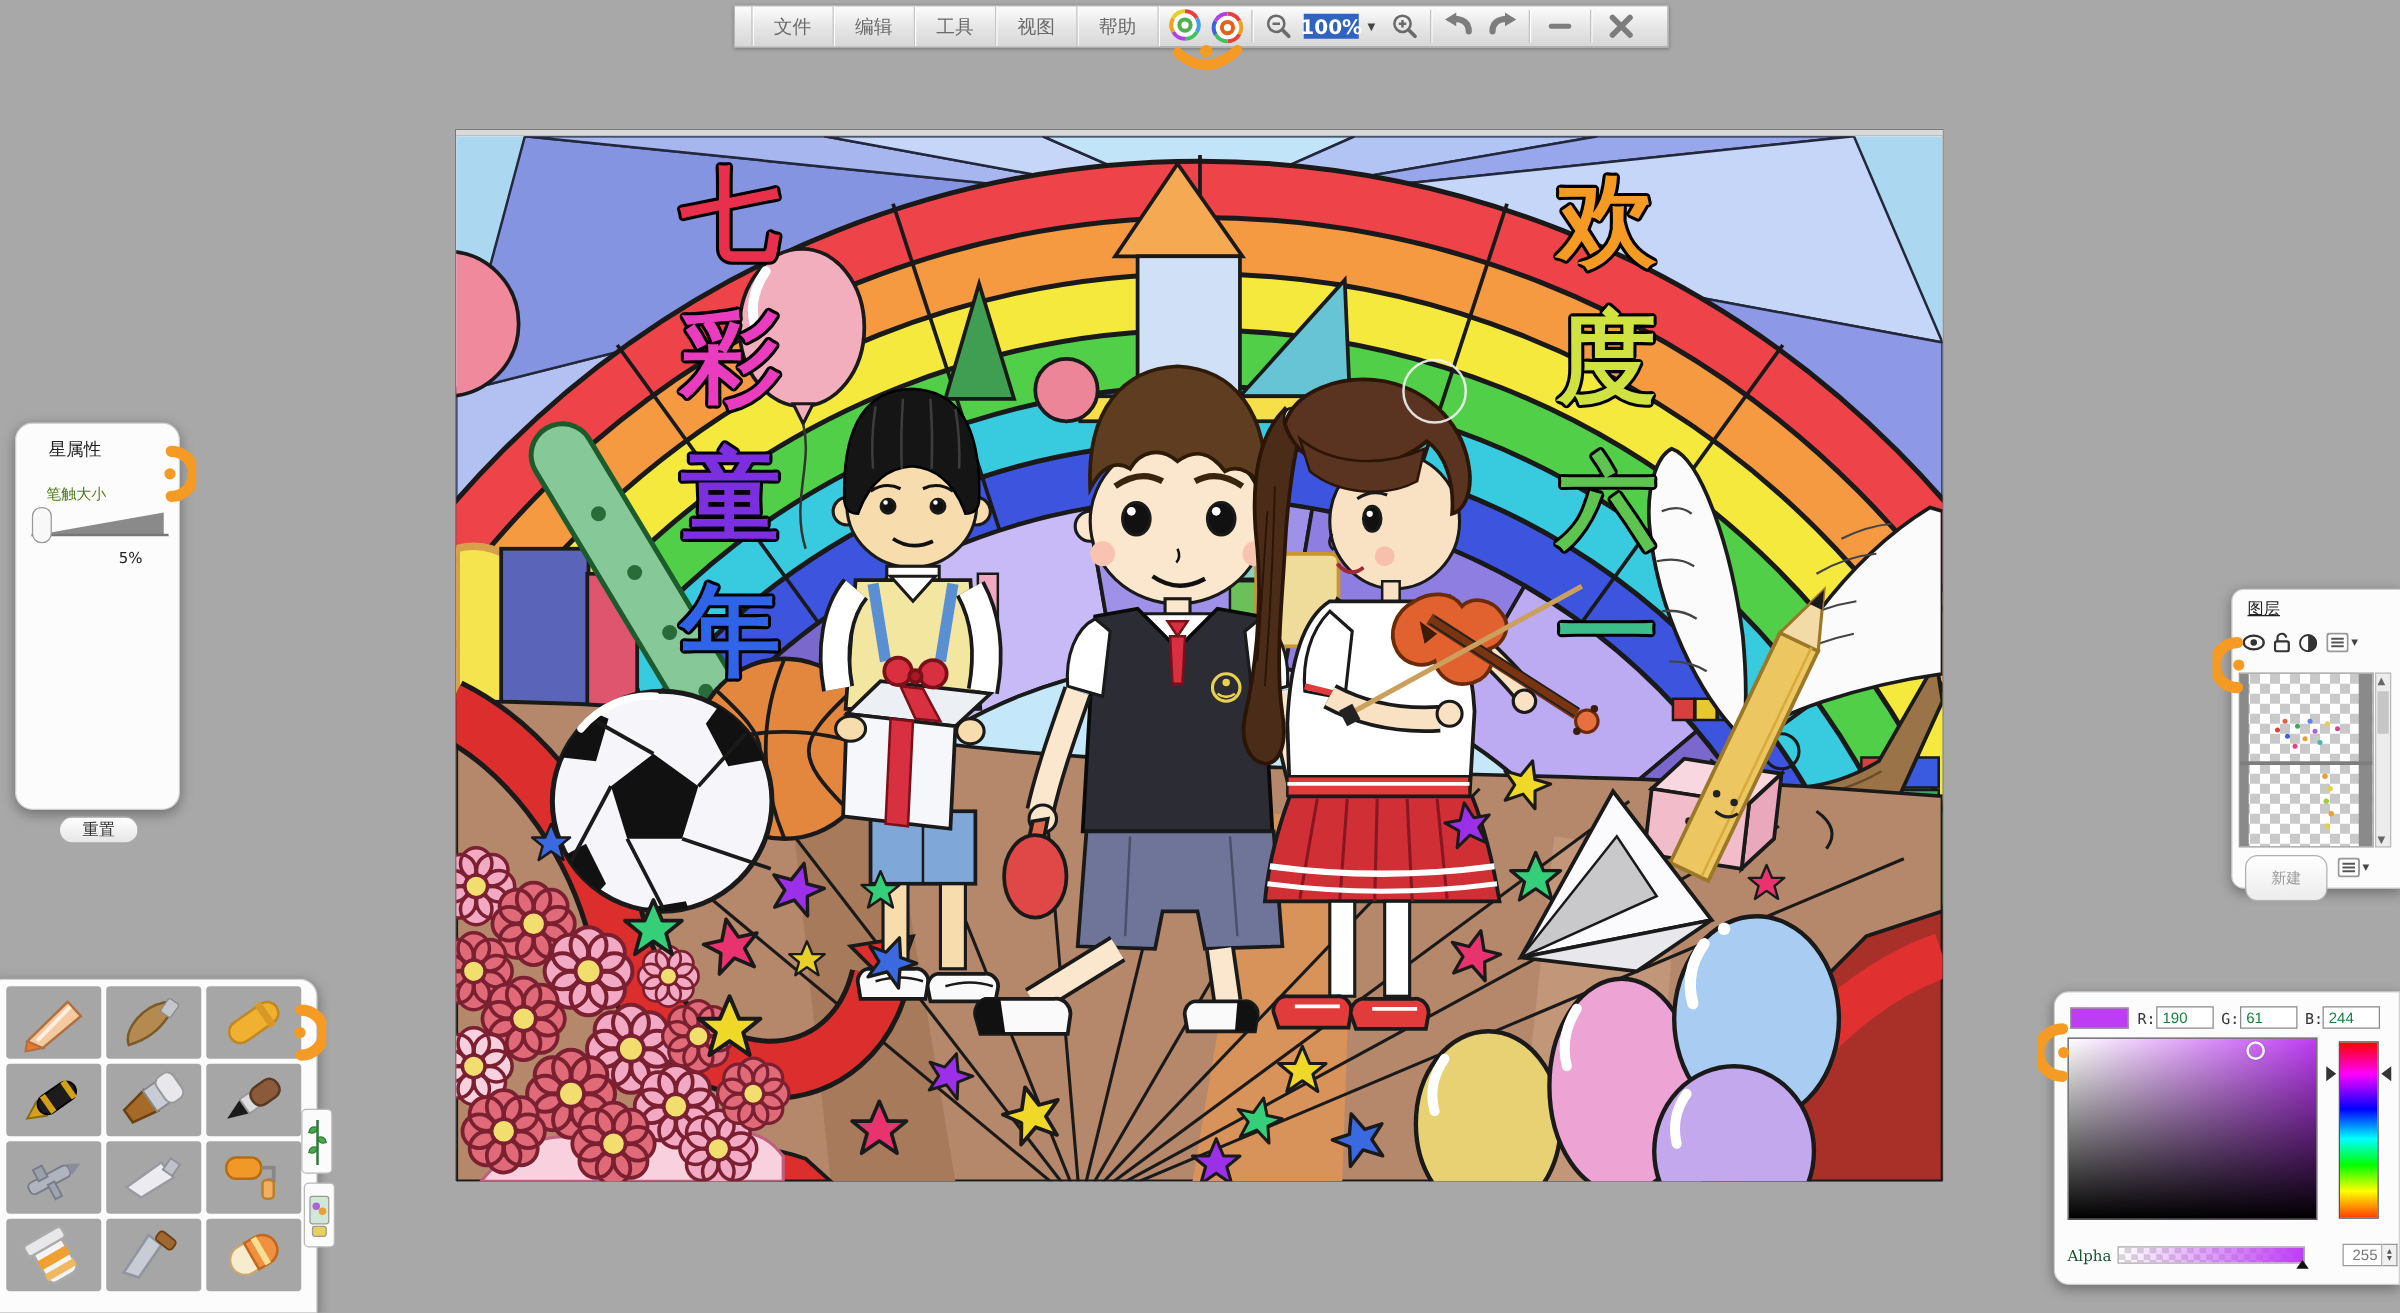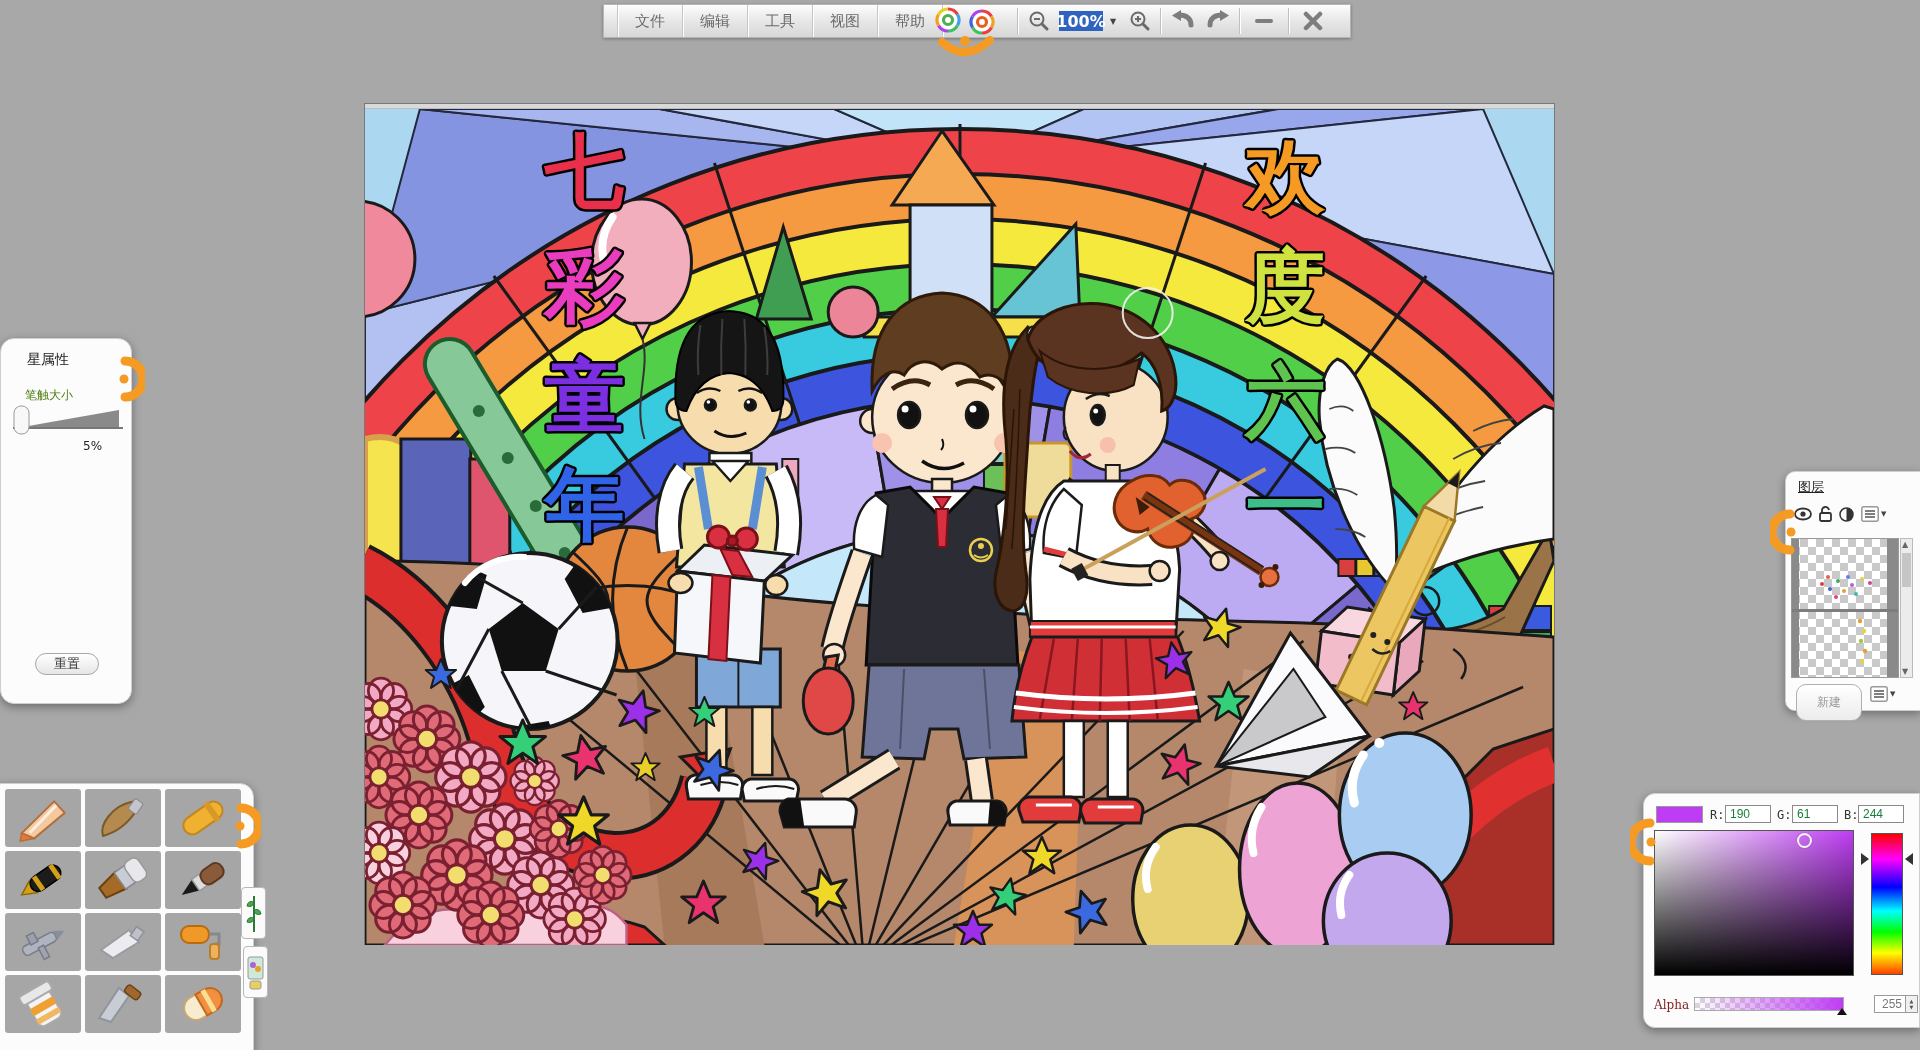--- a/index.html
+++ b/index.html
@@ -1,21 +1,21 @@
 <!DOCTYPE html>
 <html><head>
 <meta charset="utf-8">
 <style>
   * { margin:0; padding:0; box-sizing:border-box; }
   html,body { width:1920px; height:1050px; overflow:hidden; }
   body { font-family:"DejaVu Sans","Liberation Sans",sans-serif; background:#a8a8a8; position:relative; }
   .panel { position:absolute; background:#fcfcfc; border:1px solid #cfcfcf; border-radius:14px; box-shadow:0 3px 10px rgba(0,0,0,.35); }
 
   
-  #toolbar { position:absolute; left:603px; top:4px; width:748px; height:34px;
+  #toolbar { position:absolute; left:587px; top:4px; width:748px; height:34px;
     background:linear-gradient(#fdfdfd,#e9e9e9 45%,#d7d7d7); border:1px solid #b5b5b5; border-radius:0;
     box-shadow:0 1px 3px rgba(0,0,0,.3); display:flex; align-items:stretch; }
   .tb-lead { width:14px; border-right:1px solid #c6c6c6; box-shadow:1px 0 0 #fff; }
   .menu-btn { width:65px; display:flex; align-items:center; justify-content:center;
     font-size:15px; color:#6a6a6a; border-right:1px solid #c6c6c6; box-shadow:1px 0 0 #fff; cursor:default; }
   .tb-gap { width:72px; }
   .tb-sep { width:1px; background:#c0c0c0; box-shadow:1px 0 0 #fff; margin:3px 2px; }
   .tb-btn { width:37px; display:flex; align-items:center; justify-content:center; }
   .tb-btn.wide { width:44px; }
   #zoom-box { width:44px; height:20px; margin:auto 2px; background:#2f63c0; color:#fff;
@@ -23,21 +23,21 @@
   #zoom-arrow { width:16px; display:flex; align-items:center; justify-content:center; font-size:8px; color:#444; }
   #logo { position:absolute; left:916px; top:0; width:100px; height:60px; z-index:10; }
 
   
   #canvas-wrap { position:absolute; left:364px; top:103px; width:1191px; height:842px;
     border:1px solid #787878; background:#fff; }
   #canvas-topstrip { height:5px; background:#d9d9d9; border-bottom:1px solid #bdbdbd; }
   #artwork-svg { display:block; width:100%; height:836px; }
 
   
-  #star-panel { left:0; top:338px; width:132px; height:366px; }
+  #star-panel { left:12px; top:338px; width:132px; height:310px; }
   #star-panel .title { position:absolute; left:26px; top:12px; font-size:14px; color:#222; }
   #star-panel .lbl { position:absolute; left:24px; top:48px; font-size:12px; color:#4d7c0f; }
   #slider-wrap { position:absolute; left:12px; top:66px; width:110px; height:30px; }
   #slider-pct { position:absolute; left:82px; top:100px; font-size:12px; color:#222; }
   #reset-btn { position:absolute; left:34px; top:314px; width:64px; height:22px; border-radius:11px;
     background:linear-gradient(#fff,#e6e6e6); border:1px solid #a8a8a8; font-size:13px; color:#333;
     display:flex; align-items:center; justify-content:center; }
   .handle { position:absolute; }
 
   
@@ -73,21 +73,21 @@
     padding-left:4px; color:#15803d; background:#fff; }
   #sv-square { position:absolute; left:10px; top:36px; width:200px; height:146px; border:1px solid #555;
     background:linear-gradient(to top,#000,rgba(0,0,0,0)),linear-gradient(to right,#fff,#be3df4); }
   #sv-cursor { position:absolute; left:142px; top:2px; width:15px; height:15px; border:2px solid #f5f5f5;
     border-radius:50%; box-shadow:0 0 1px rgba(0,0,0,.6); }
   #hue-bar { position:absolute; left:227px; top:39px; width:32px; height:142px; border:1px solid #555;
     background:linear-gradient(#ff0000,#ff00ff 18%,#0000ff 38%,#00ffff 55%,#00ff00 70%,#ffff00 85%,#ff4000); }
   .hue-mark { position:absolute; width:0; height:0; border-top:6px solid transparent; border-bottom:6px solid transparent; }
   #hue-mark-l { left:217px; top:59px; border-left:8px solid #333; }
   #hue-mark-r { left:261px; top:59px; border-right:8px solid #333; }
-  #alpha-lbl { position:absolute; left:10px; top:204px; font-size:12px; color:#7f1d1d; font-family:"DejaVu Serif",serif; }
+  #alpha-lbl { position:absolute; left:10px; top:204px; font-size:12px; color:#14532d; font-family:"DejaVu Serif",serif; }
   #alpha-bar { position:absolute; left:50px; top:203px; width:150px; height:14px; border:1px solid #aaa;
     background:linear-gradient(to right,rgba(190,61,244,0),rgba(190,61,244,1)),
       conic-gradient(#d8d8d8 0 25%,#fff 0 50%,#d8d8d8 0 75%,#fff 0); background-size:100% 100%,10px 10px; }
   #alpha-mark { position:absolute; left:193px; top:214px; width:0; height:0;
     border-left:5px solid transparent; border-right:5px solid transparent; border-bottom:7px solid #111; }
   #alpha-input { position:absolute; left:230px; top:201px; width:32px; height:18px; border:1px solid #9a9a9a;
     font-size:12px; text-align:right; padding-right:3px; color:#777; }
   #alpha-spin { position:absolute; left:262px; top:201px; width:12px; height:18px; border:1px solid #9a9a9a;
     border-left:none; display:flex; flex-direction:column; align-items:center; justify-content:center;
     font-size:5px; color:#555; background:#f0f0f0; }

